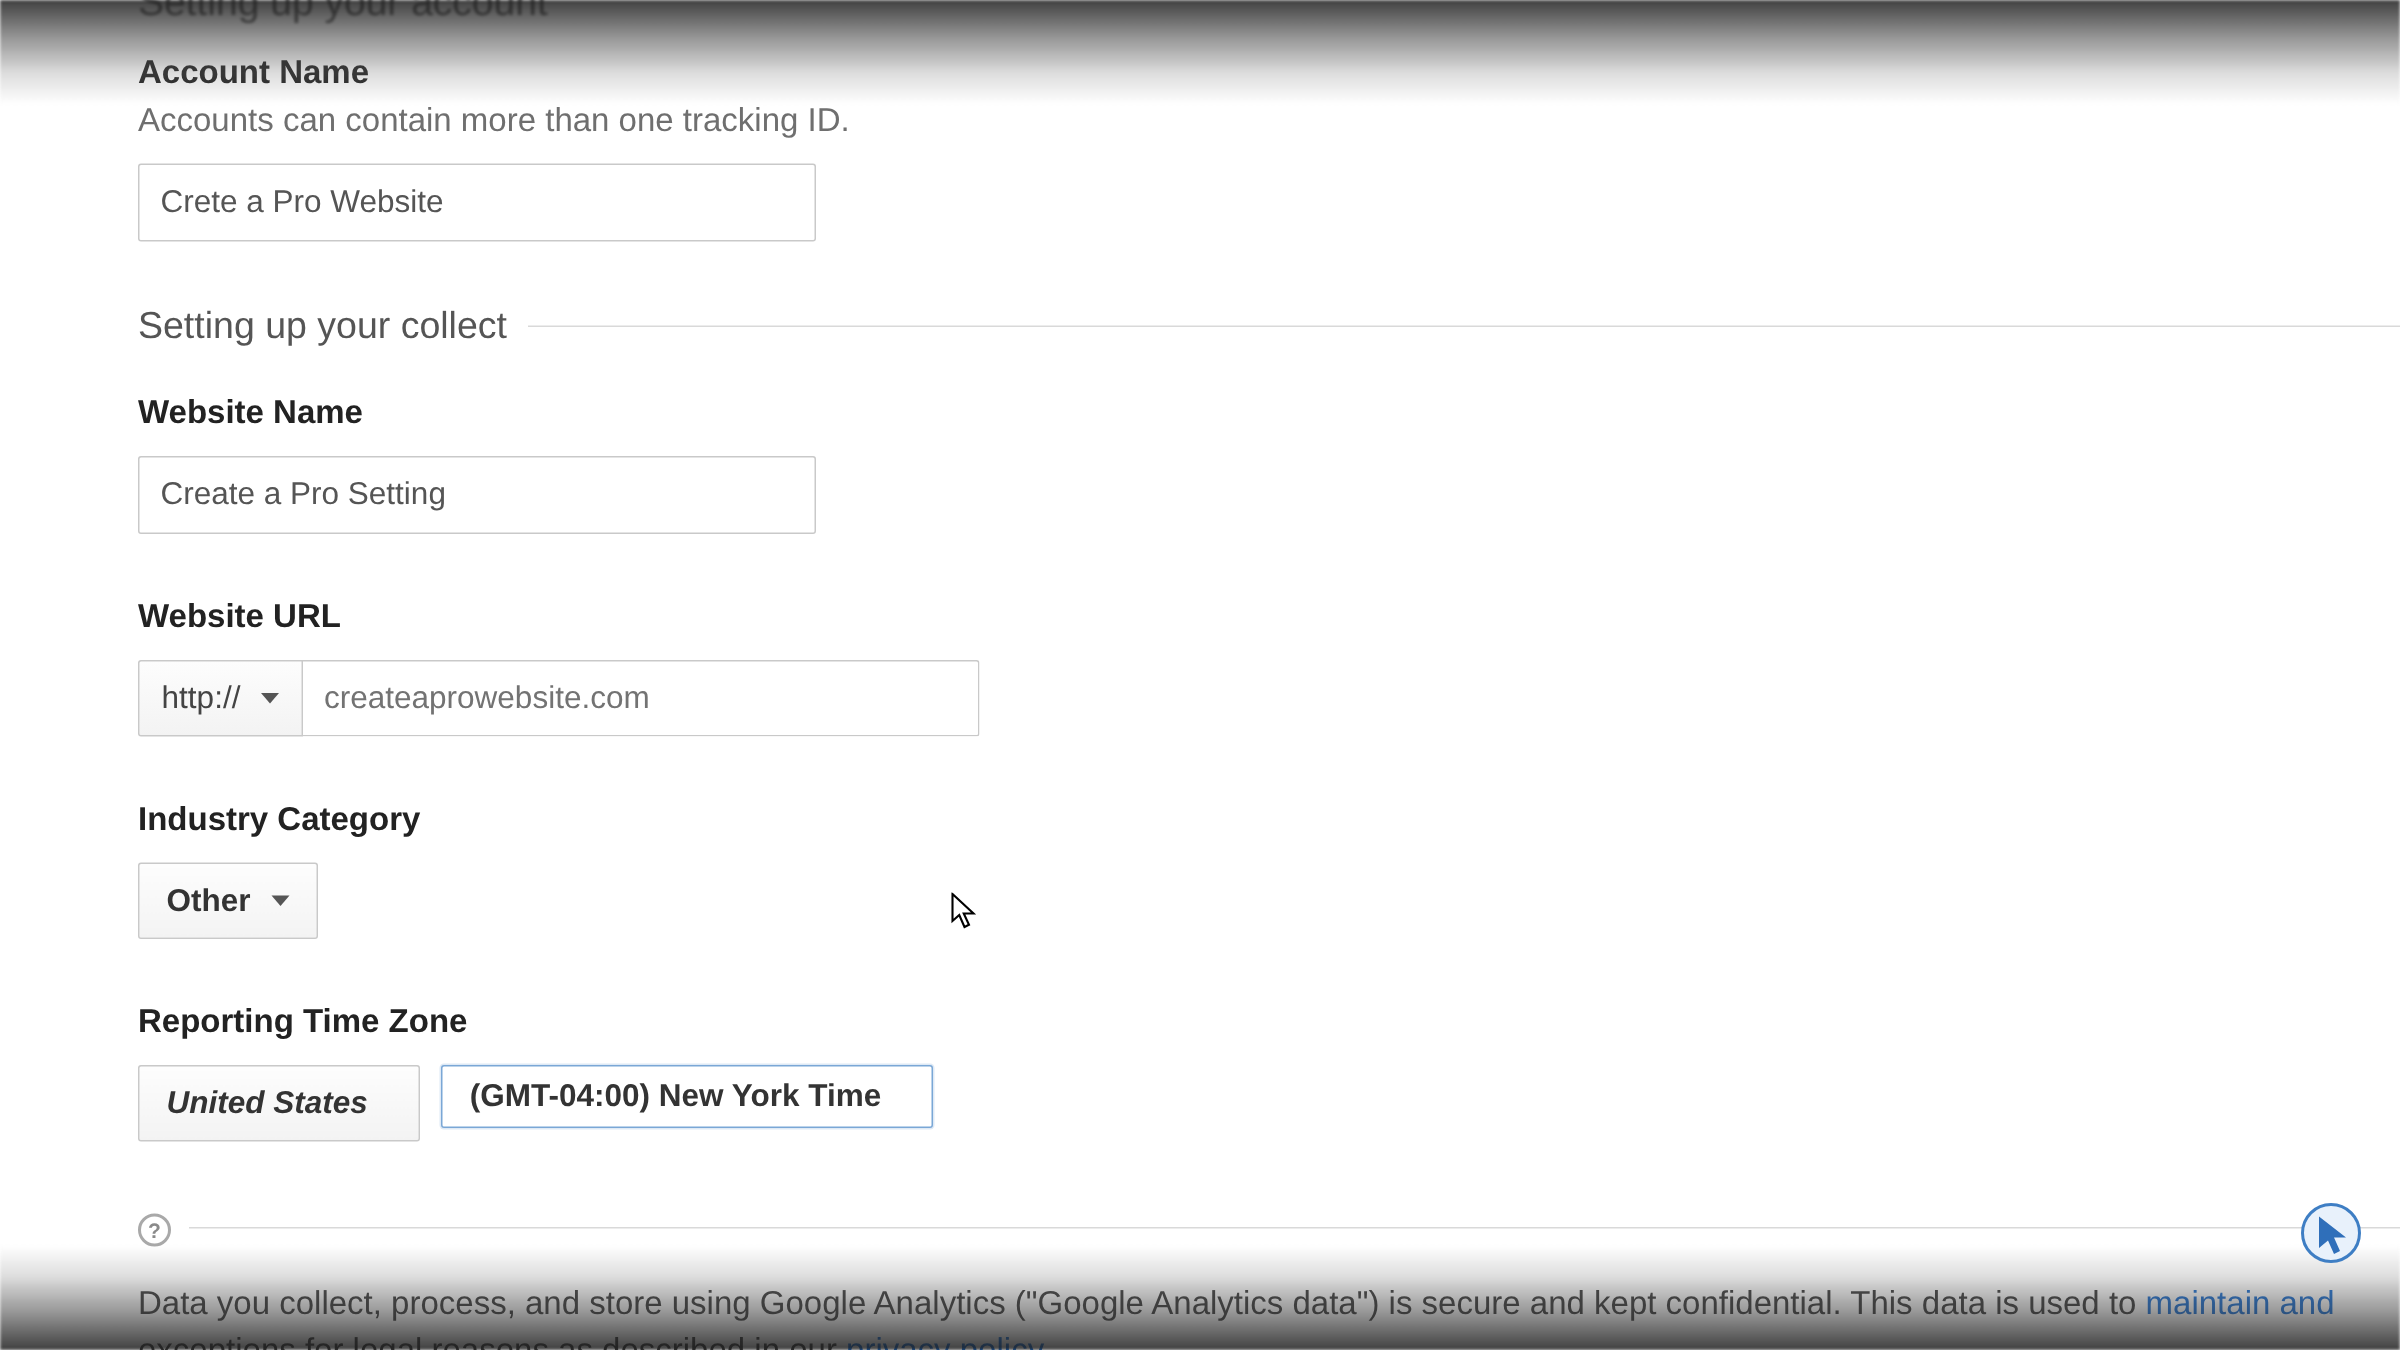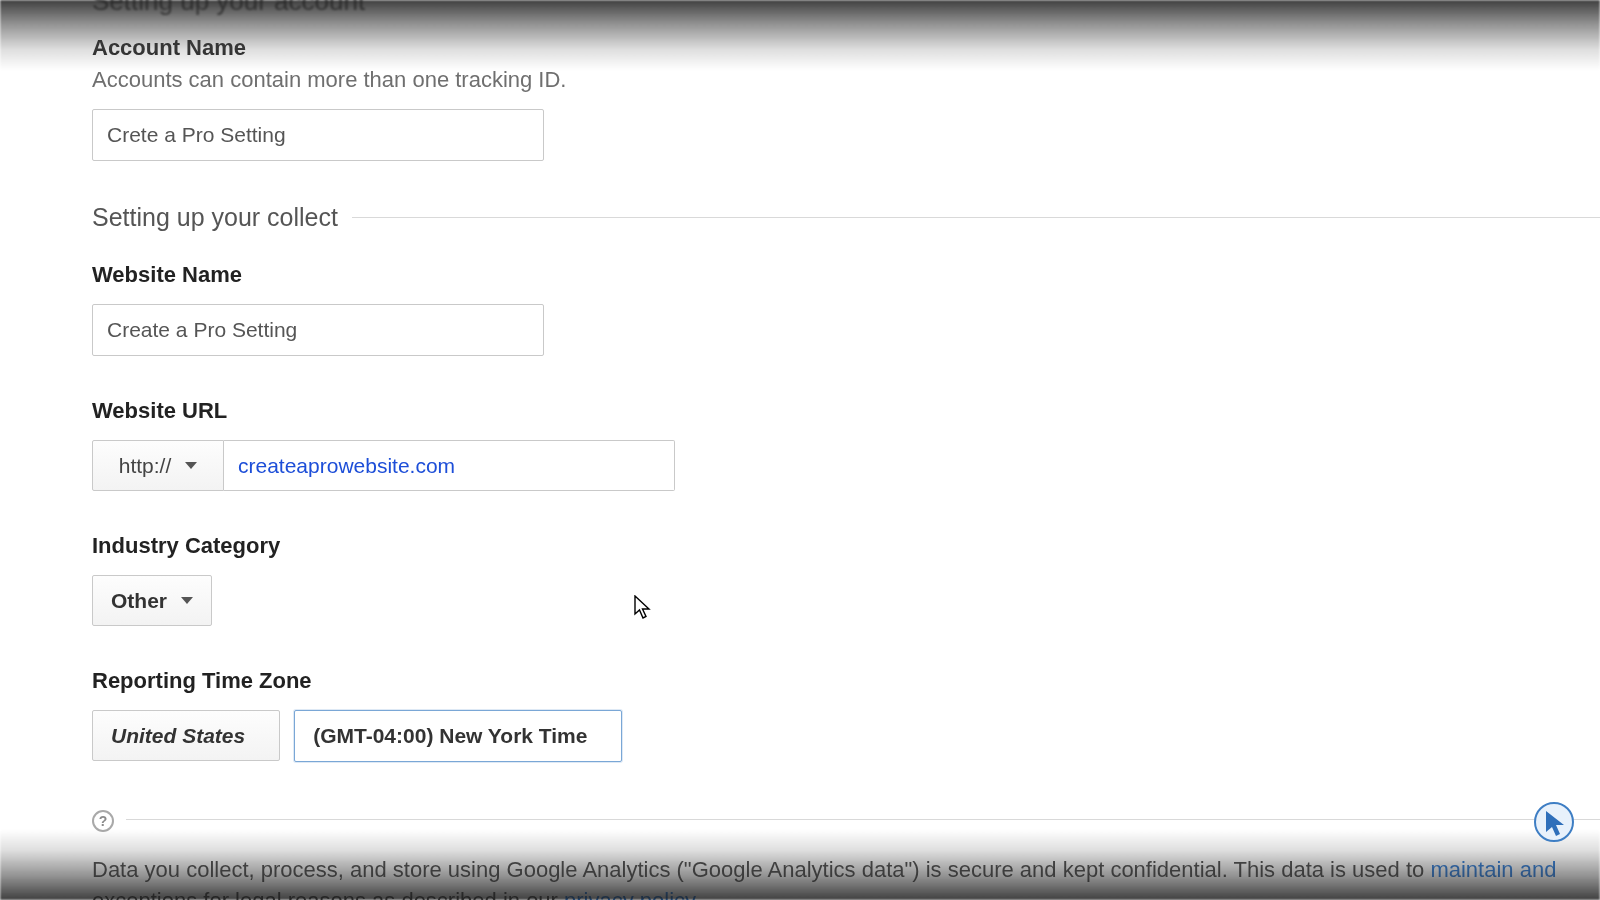--- a/index.html
+++ b/index.html
@@ -79,34 +79,34 @@
     padding: 0 14px;
     font-size: 21px;
     color: #555;
     background: #fff;
     display: flex;
     align-items: center;
   }
 
   .url-row { display: flex; margin-top: 16px; }
   .protocol-select {
-    width: 132px; height: 51px;
+    width: 110px; height: 51px;
     border: 1px solid #c9c9c9;
     background: linear-gradient(#fdfdfd,#f3f3f3);
     display: flex; align-items: center; justify-content: center;
     gap: 14px;
     font-size: 21px; color: #444;
     cursor: pointer;
     border-radius: 2px 0 0 2px;
   }
   .url-input {
     width: 451px; height: 51px;
     border: 1px solid #c9c9c9; border-left: none;
     padding: 0 14px;
-    font-size: 21px; color: #1d4ed8;
+    font-size: 21px; color: #737373;
     display: flex; align-items: center;
     border-radius: 0 2px 2px 0;
   }
 
   .dropdown {
     margin-top: 16px;
     height: 51px;
     border: 1px solid #c9c9c9;
     background: linear-gradient(#fdfdfd,#f3f3f3);
     display: inline-flex; align-items: center;
@@ -126,21 +126,21 @@
   .tz-row { display: flex; gap: 14px; margin-top: 16px; }
   .tz-country {
     height: 51px;
     border: 1px solid #c9c9c9;
     background: linear-gradient(#fdfdfd,#f3f3f3);
     display: inline-flex; align-items: center; gap: 16px;
     padding: 0 18px; font-size: 21px; color: #333; font-weight: 600;
     cursor: pointer; border-radius: 2px; font-style: italic;
   }
   .tz-zone {
-    height: 52px;
+    height: 42px;
     border: 1.5px solid #7aa7d6;
     background: #fff;
     display: inline-flex; align-items: center; gap: 16px;
     padding: 15px 18px; font-size: 21px; color: #333; font-weight: 600;
     cursor: pointer; border-radius: 2px;
     box-shadow: 0 0 0 1px rgba(122,167,214,0.25);
   }
 
   .data-sharing-row {
     display: flex; align-items: center; gap: 12px;
@@ -186,21 +186,21 @@
 <body>
 
 <div class="page">
 
   
   <div class="sec-account-title">Setting up your account</div>
 
   <div class="field-label" style="margin-top:18px">Account Name</div>
   <div class="field-help">Accounts can contain more than one tracking ID.</div>
   <div class="text-input">
-    <span>Crete a Pro Setting</span>
+    <span>Crete a Pro Website</span>
   </div>
 
   
   <div class="section-title" style="margin-top:42px">
     <span>Setting up your collect</span>
     <span class="rule"></span>
   </div>
 
   <div class="field-label">Website Name</div>
   <div class="text-input">

